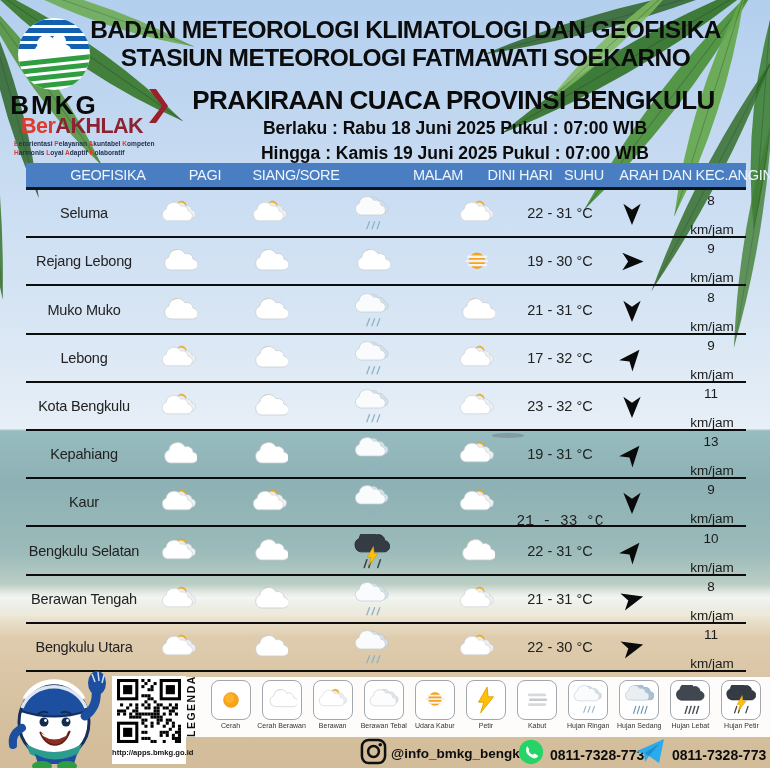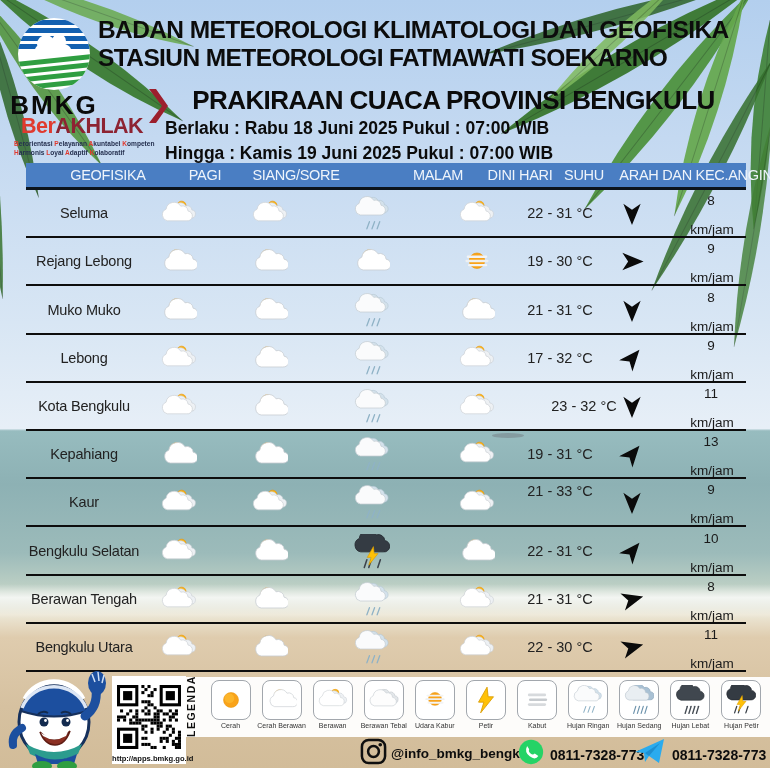--- a/index.html
+++ b/index.html
@@ -6,25 +6,25 @@
   .poster{
     position:relative;width:770px;height:768px;overflow:hidden;
     font-family:"Liberation Sans",sans-serif;color:#1c1c1c;
     background:linear-gradient(180deg,
       #b3cfee 0%, #c4d9f1 18%, #d8e6f4 42%, #e7eff7 55.8%,
       #97bcbf 56.1%, #8db1b4 63%, #9cbbba 72%, #bccfc4 76.3%,
       #ece7d6 80.0%, #dfccae 83%, #d6c1a0 92%, #d2bc99 100%);
   }
   .abs{position:absolute;}
   
-  .org-line{left:98px;width:655px;text-align:left;font-weight:bold;font-size:24.5px;
+  .org-line{left:78px;width:655px;text-align:center;font-weight:bold;font-size:24.5px;
     letter-spacing:-0.6px;color:#0c0c0c;white-space:nowrap;}
   .main-title{left:162px;width:583px;text-align:center;font-weight:bold;font-size:26px;
     letter-spacing:-0.6px;color:#0b0b0b;white-space:nowrap;}
-  .valid-line{left:165px;width:580px;text-align:left;font-weight:bold;font-size:17.5px;color:#0b0b0b;white-space:nowrap;}
+  .valid-line{left:165px;width:580px;text-align:center;font-weight:bold;font-size:17.5px;color:#0b0b0b;white-space:nowrap;}
   .bmkg-label{left:6px;top:90px;width:96px;text-align:center;font-weight:bold;font-size:26px;letter-spacing:2px;color:#0a0a0a;}
   .berakhlak{left:14px;top:114px;font-weight:bold;font-size:21.5px;letter-spacing:-0.5px;white-space:nowrap;}
   .berakhlak .p1{color:#e03a2f;margin-left:7px;}
   .berakhlak .p2{color:#8d2332;}
   .tagline{left:14px;width:160px;font-weight:bold;font-size:6.6px;color:#25304f;white-space:nowrap;}
   .tagline .ini{color:#e03a2f;}
   
   .thead{left:26px;top:163px;width:720px;height:24px;background:#4a7ec3;border-bottom:3px solid #0c141c;z-index:3;}
   .th{position:absolute;top:0;height:24px;line-height:25px;color:#eef4fb;font-size:14.5px;
     letter-spacing:-0.3px;white-space:nowrap;transform:translateX(-50%);}
@@ -39,21 +39,21 @@
   .legend-bar{left:186px;top:677px;width:584px;height:60px;background:rgba(255,255,255,0.95);z-index:4;}
   .legend-label{left:185px;top:677px;height:60px;width:18px;z-index:5;
     writing-mode:vertical-rl;transform:rotate(180deg);text-align:center;
     font-size:10.5px;font-weight:bold;letter-spacing:1.5px;color:#101010;}
   .legend-items{left:205px;top:680px;width:562px;height:56px;display:flex;justify-content:space-between;z-index:5;}
   .legend-item{display:flex;flex-direction:column;align-items:center;width:51px;}
   .legend-box{width:38px;height:38px;border:1.5px solid #a2a7ad;border-radius:8px;background:#fff;
     display:flex;align-items:center;justify-content:center;}
   .legend-text{font-size:7px;color:#333;margin-top:2px;white-space:nowrap;}
   
-  .qr-box{left:112px;top:676px;width:74px;height:88px;background:#fff;z-index:4;text-align:center;padding-top:9px;box-sizing:border-box;}
+  .qr-box{left:112px;top:676px;width:74px;height:88px;background:#fff;z-index:4;text-align:center;padding-top:3px;box-sizing:border-box;}
   .qr-caption{font-size:7.6px;font-weight:bold;color:#111;margin-top:1px;}
   .contact-text{font-weight:bold;font-size:13.5px;color:#0d0d0d;white-space:nowrap;z-index:5;}
   .z2{z-index:2;}.z4{z-index:4;}.z5{z-index:5;}
   .foam{left:0;top:584px;width:770px;height:34px;z-index:1;
     background:linear-gradient(180deg,rgba(255,255,255,0) 0%,rgba(255,255,255,.75) 40%,rgba(255,255,255,.45) 65%,rgba(255,255,255,0) 100%);}
   .island{left:492px;top:433px;width:32px;height:5px;border-radius:50%;background:#7d9096;opacity:.75;z-index:1;}
 </style>
 </head>
 <body>
 
@@ -372,21 +372,21 @@
           </svg></div>
         <div class="abs cell icon-cell" style="left: 477px; top: 388.9px;"><svg width="36" height="36" viewBox="-28 -28 56 56">
             <circle cx="4" cy="-13" r="7" fill="#FDB515" stroke="#e8960c" stroke-width="1"></circle>
             <g transform="translate(6,0) scale(0.78)">
               <path d="M-16,8 a10,10 0 0 1 -2,-19 a13,13 0 0 1 24,-5 a9,9 0 0 1 12,8 a8,8 0 0 1 -2,16 z" fill="#eef1f4" stroke="#c9ced3" stroke-width="1.2"></path>
             </g>
             <g transform="translate(-3,3) scale(0.95)">
               <path d="M-16,8 a10,10 0 0 1 -2,-19 a13,13 0 0 1 24,-5 a9,9 0 0 1 12,8 a8,8 0 0 1 -2,16 z" fill="#ffffff" stroke="#cdd2d6" stroke-width="1.2"></path>
             </g>
           </svg></div>
-        <div class="abs cell suhu" style="left: 560px; top: 397.9px; margin-left: 24px;">23 - 32 °C</div>
+        <div class="abs cell suhu" style="left: 560px; top: 397.9px;">23 - 32 °C</div>
         <div class="abs cell icon-cell" style="left: 632px; top: 392.9px;"><svg width="27" height="27" viewBox="-14 -14 28 28">
             <polygon points="0,-12 9,10 0,4 -9,10" fill="#0a0a0a" transform="rotate(180)"></polygon>
           </svg></div>
         <div class="abs cell wspd" style="left: 711px; top: 385.9px;">11</div>
         <div class="abs cell wunit" style="left: 712px; top: 414.9px;">km/jam</div>
         <div class="row-line" style="top: 429px;"></div>
       </div>
       <div>
         <div class="abs cell kab" style="left: 84px; top: 446.1px;">Kepahiang</div>
         <div class="abs cell icon-cell" style="left: 179px; top: 437.1px;"><svg width="36" height="36" viewBox="-28 -28 56 56">
@@ -462,21 +462,21 @@
           </svg></div>
         <div class="abs cell icon-cell" style="left: 477px; top: 485.3px;"><svg width="36" height="36" viewBox="-28 -28 56 56">
             <circle cx="4" cy="-13" r="7" fill="#FDB515" stroke="#e8960c" stroke-width="1"></circle>
             <g transform="translate(6,0) scale(0.78)">
               <path d="M-16,8 a10,10 0 0 1 -2,-19 a13,13 0 0 1 24,-5 a9,9 0 0 1 12,8 a8,8 0 0 1 -2,16 z" fill="#eef1f4" stroke="#c9ced3" stroke-width="1.2"></path>
             </g>
             <g transform="translate(-3,3) scale(0.95)">
               <path d="M-16,8 a10,10 0 0 1 -2,-19 a13,13 0 0 1 24,-5 a9,9 0 0 1 12,8 a8,8 0 0 1 -2,16 z" fill="#ffffff" stroke="#cdd2d6" stroke-width="1.2"></path>
             </g>
           </svg></div>
-        <div class="abs cell suhu" style="left: 560px; top: 483px;">21 - 33 °C</div>
+        <div class="abs cell suhu" style="left: 560px; top: 513px; font-family: Liberation Mono, monospace;">21 - 33 °C</div>
         <div class="abs cell icon-cell" style="left: 632px; top: 489.3px;"><svg width="27" height="27" viewBox="-14 -14 28 28">
             <polygon points="0,-12 9,10 0,4 -9,10" fill="#0a0a0a" transform="rotate(180)"></polygon>
           </svg></div>
         <div class="abs cell wspd" style="left: 711px; top: 482.3px;">9</div>
         <div class="abs cell wunit" style="left: 712px; top: 511.3px;">km/jam</div>
         <div class="row-line" style="top: 525.4px;"></div>
       </div>
       <div>
         <div class="abs cell kab" style="left: 84px; top: 542.5px;">Bengkulu Selatan</div>
         <div class="abs cell icon-cell" style="left: 179px; top: 533.5px;"><svg width="36" height="36" viewBox="-28 -28 56 56">

